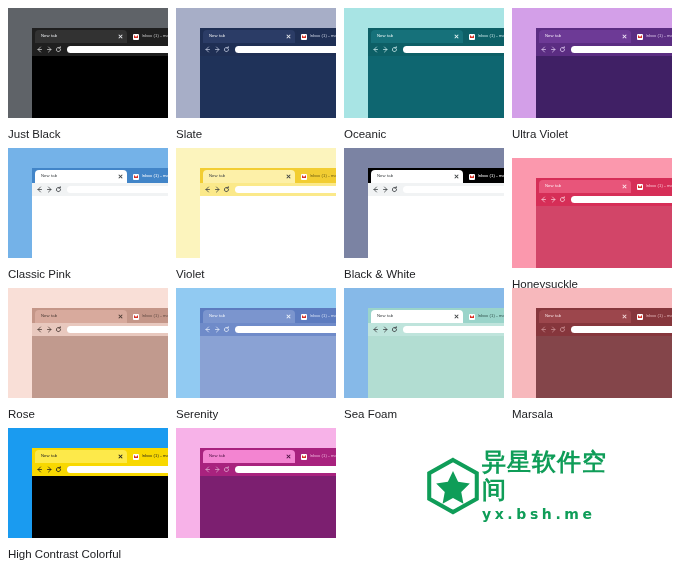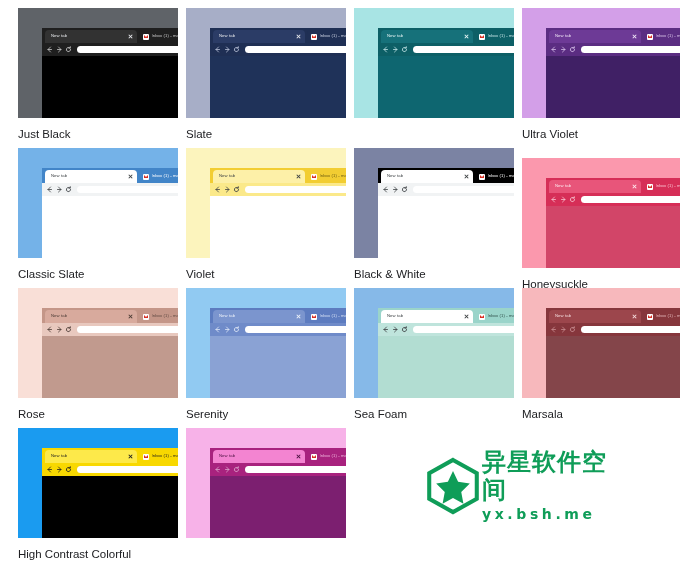--- a/index.html
+++ b/index.html
@@ -15,21 +15,20 @@
   #theme-grid {
     position: relative;
     width: 680px;
     height: 562px;
     background: #ffffff;
   }
 
   .theme-card {
     position: absolute;
     width: 144px;
-    margin-left: 10px;
   }
 
   
   .thumb {
     position: relative;
     width: 160px;
     height: 110px;
     overflow: hidden;
     background: #cccccc;
   }
@@ -318,20 +317,21 @@
               <svg viewBox="0 0 14 14" xmlns="http://www.w3.org/2000/svg">
                 <path d="M11.2 7 A4.2 4.2 0 1 1 9.6 3.7" fill="none" stroke="#bfe2e4" stroke-width="1.7" stroke-linecap="round"></path>
                 <path d="M10.6 1.4 L10.6 4.3 L7.7 4.3" fill="none" stroke="#bfe2e4" stroke-width="1.7" stroke-linecap="round" stroke-linejoin="round"></path>
               </svg>
             </span>
             <span class="omnibox" style="background:#ffffff"></span>
           </div>
           <div class="content" style="background:#0e6670"></div>
         </div>
       </div>
+      <div class="theme-label">Oceanic</div>
     </div>
     <div class="theme-card" style="left: 512px; top: 8px;">
       <div class="thumb" style="background: rgb(211, 159, 232);">
         <div class="win">
           <div class="tabstrip" style="background:#5b2d82">
             <div class="tab tab-inactive" style="background:#5b2d82;color:#ddc8ec">
               <span class="favicon"></span>
               <span class="tab-title">Inbox (1) - mail@</span>
             </div>
             <div class="tab tab-active" style="background:#6d3a96;color:#f1e6f8">
@@ -395,21 +395,21 @@
               <svg viewBox="0 0 14 14" xmlns="http://www.w3.org/2000/svg">
                 <path d="M11.2 7 A4.2 4.2 0 1 1 9.6 3.7" fill="none" stroke="#3c4043" stroke-width="1.7" stroke-linecap="round"></path>
                 <path d="M10.6 1.4 L10.6 4.3 L7.7 4.3" fill="none" stroke="#3c4043" stroke-width="1.7" stroke-linecap="round" stroke-linejoin="round"></path>
               </svg>
             </span>
             <span class="omnibox" style="background:#ffffff"></span>
           </div>
           <div class="content" style="background:#ffffff"></div>
         </div>
       </div>
-      <div class="theme-label">Classic Slate</div>
+      <div class="theme-label">Classic Pink</div>
     </div>
     <div class="theme-card" style="left: 176px; top: 148px;">
       <div class="thumb" style="background: rgb(252, 244, 189);">
         <div class="win">
           <div class="tabstrip" style="background:#f2cd32">
             <div class="tab tab-inactive" style="background:#f2cd32;color:#6b5c12">
               <span class="favicon"></span>
               <span class="tab-title">Inbox (1) - mail@</span>
             </div>
             <div class="tab tab-active" style="background:#fdf0a8;color:#3c4043">

